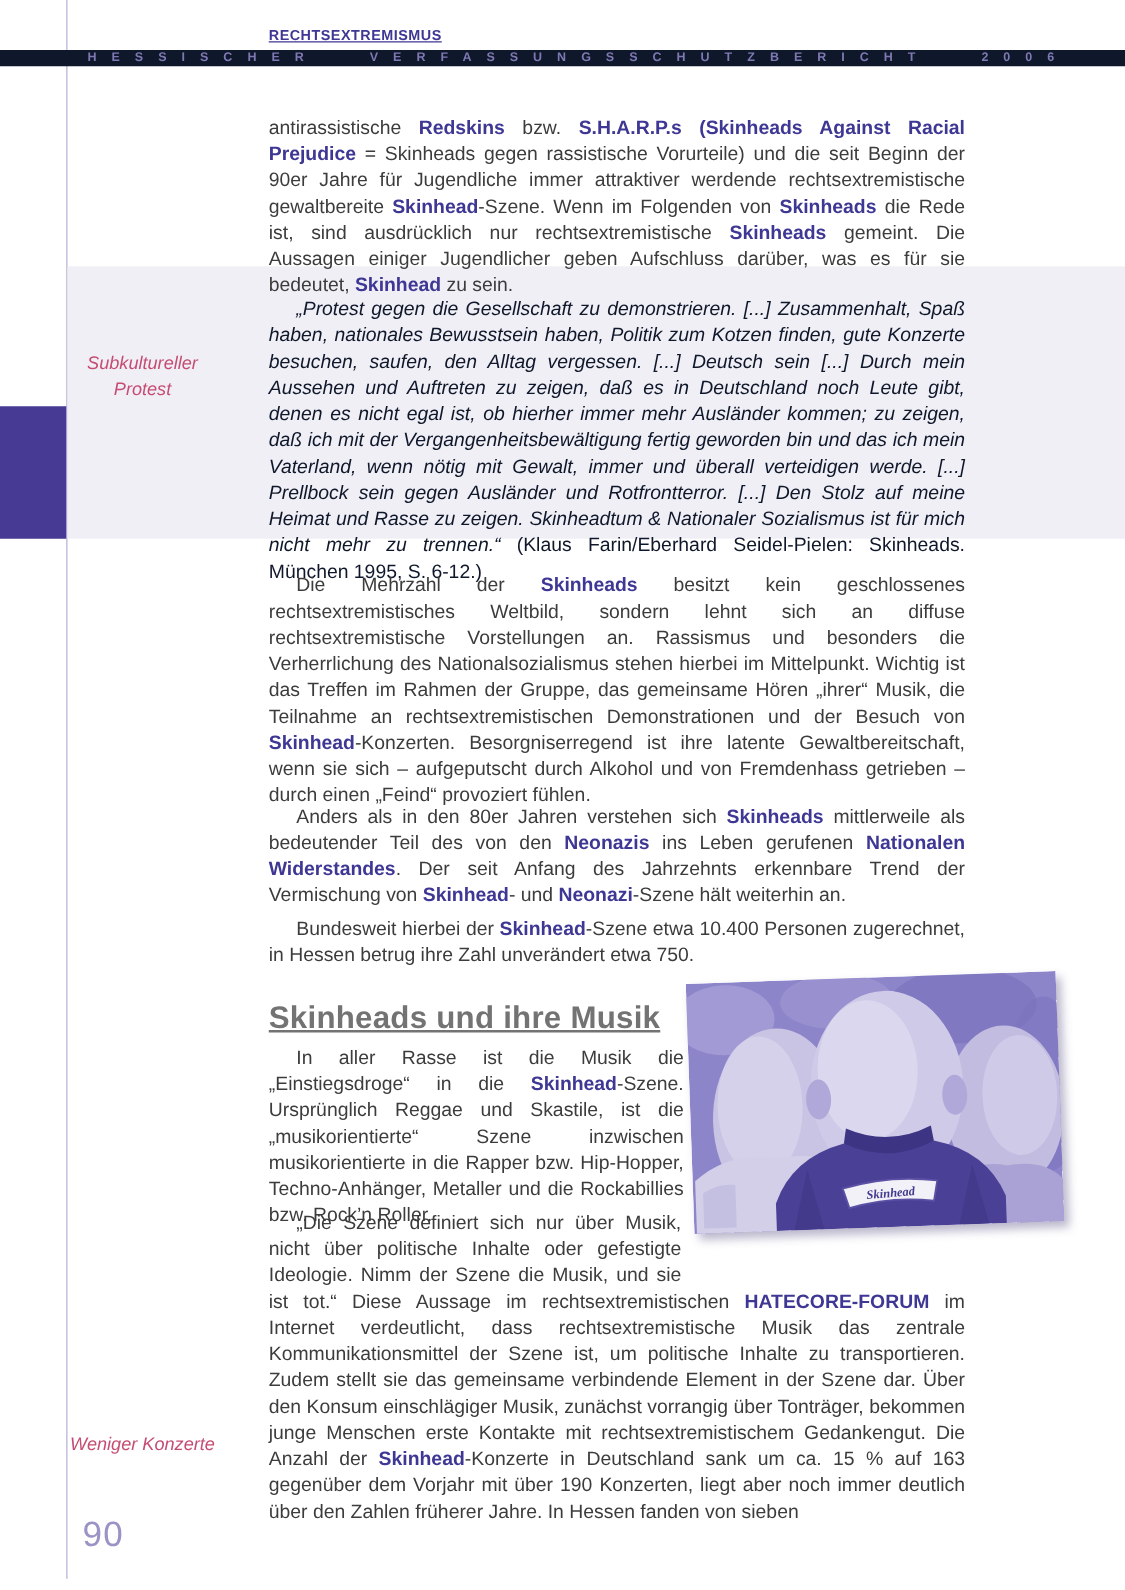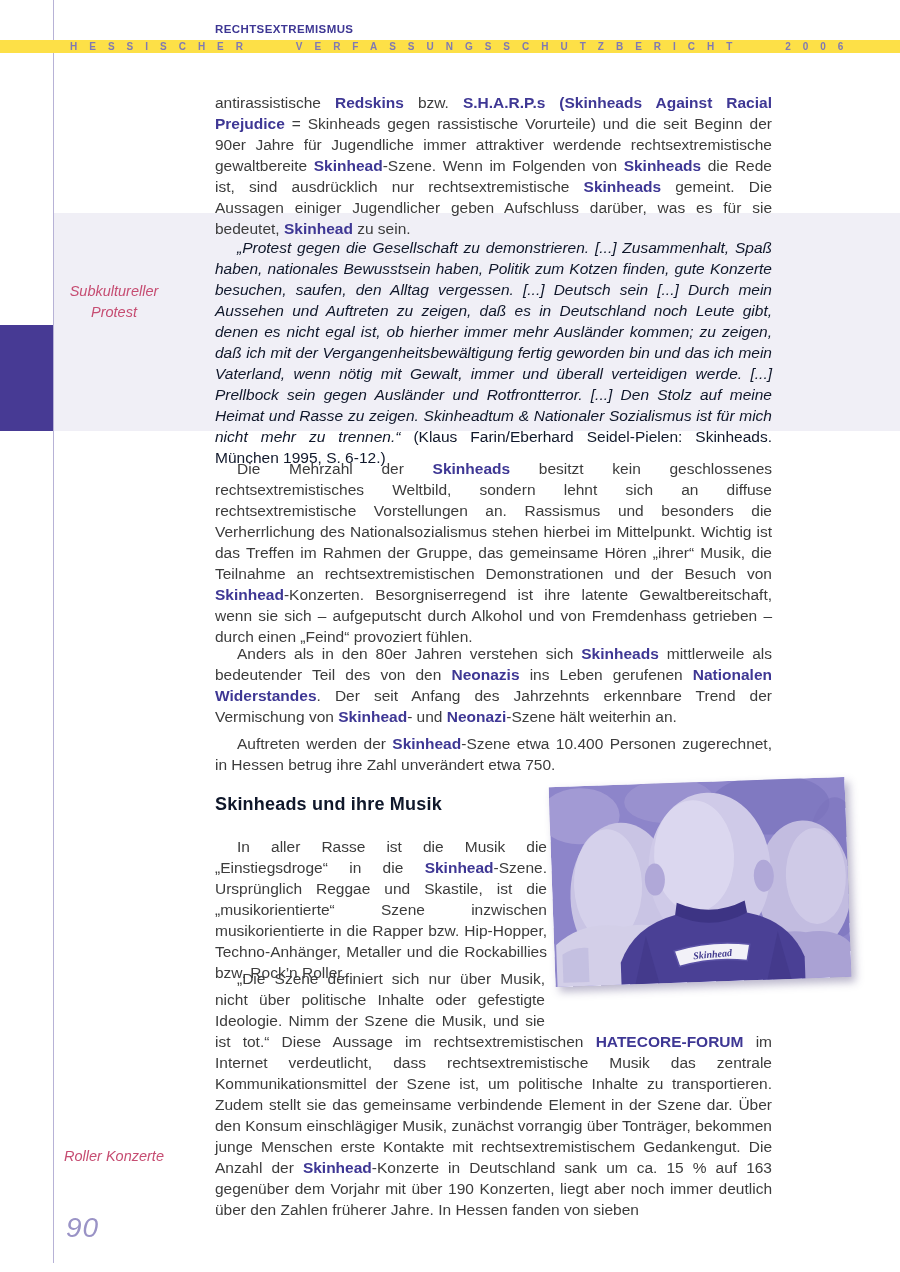--- a/index.html
+++ b/index.html
@@ -4,24 +4,24 @@
 <style>
   html,body{margin:0;padding:0;background:#ffffff;}
   .page{
     position:relative;width:900px;height:1272px;background:#ffffff;overflow:hidden;
     font-family:"Liberation Sans",sans-serif;
   }
   .left-rule{position:absolute;left:53px;top:0;width:1px;height:1263px;background:#b7b2d6;}
   .section-tab{position:absolute;left:0;top:325px;width:53px;height:106px;background:#473a94;}
   .header-section-label{
     position:absolute;left:215px;top:23px;font-size:11.5px;font-weight:bold;
-    letter-spacing:0.4px;color:#3e3794;
+    letter-spacing:0.4px;color:#3e3794;text-decoration:underline;
   }
   .header-bar{
-    position:absolute;left:0;top:40px;width:900px;height:13px;background:#fde047;
+    position:absolute;left:0;top:40px;width:900px;height:13px;background:#0f172a;
     overflow:hidden;
   }
   .header-bar-title{
     display:block;padding-left:70px;font-size:10px;line-height:13px;color:#7f79b3;
     letter-spacing:12px;word-spacing:26px;white-space:nowrap;font-weight:bold;
   }
   .quote-bg{position:absolute;left:54px;top:213px;width:846px;height:218px;background:#f0eff6;}
   .body-text{
     position:absolute;left:215px;width:557px;font-size:15.5px;line-height:21px;
     color:#3c3c3c;text-align:justify;
@@ -29,32 +29,32 @@
   .indent{text-indent:22px;}
   .hl{color:#3e3794;font-weight:bold;}
   .quote{font-style:italic;color:#0f172a;}
   .roman{font-style:normal;}
   .narrow{width:332px;}
   .margin-label{
     position:absolute;left:30px;width:168px;text-align:center;font-style:italic;
     font-size:14.5px;line-height:21px;color:#c64d72;white-space:pre-line;
   }
   .section-heading{
-    position:absolute;left:215px;top:779px;font-size:18px;font-weight:bold;
-    color:#0f172a;letter-spacing:0.2px;
+    position:absolute;left:215px;top:779px;font-size:25px;font-weight:bold;
+    color:#737373;letter-spacing:0.2px;text-decoration:underline;
   }
   .photo{
     position:absolute;left:552px;top:782px;width:296px;height:200px;
     transform:rotate(-2deg);transform-origin:50% 50%;
     box-shadow:4px 5px 8px rgba(60,50,110,0.35);
   }
   .photo svg{display:block;}
   .wrap-spacer{float:right;width:227px;height:44px;}
   .page-number{
-    position:absolute;left:66px;top:1212px;font-size:28px;color:#9a93c6;letter-spacing:1px;font-style:italic;
+    position:absolute;left:66px;top:1212px;font-size:28px;color:#9a93c6;letter-spacing:1px;
   }
 </style>
 </head>
 <body>
 
 <div class="page">
 
   <div class="left-rule"></div>
   <div class="section-tab"></div>
 
@@ -71,21 +71,21 @@
   <p class="body-text quote indent" style="top:221px"><span>„Protest gegen die Gesellschaft zu demonstrieren. [...] Zusammenhalt, Spaß haben, nationales Bewusstsein haben, Politik zum Kotzen finden, gute Konzerte besuchen, saufen, den Alltag vergessen. [...] Deutsch sein [...] Durch mein Aussehen und Auftreten zu zeigen, daß es in Deutschland noch Leute gibt, denen es nicht egal ist, ob hierher immer mehr Ausländer kommen; zu zeigen, daß ich mit der Vergangenheitsbewältigung fertig geworden bin und das ich mein Vaterland, wenn nötig mit Gewalt, immer und überall verteidigen werde. [...] Prellbock sein gegen Ausländer und Rotfrontterror. [...] Den Stolz auf meine Heimat und Rasse zu zeigen. Skinheadtum &amp; Nationaler Sozialismus ist für mich nicht mehr zu trennen.“ </span><span class="roman">(Klaus Farin/Eberhard Seidel-Pielen: Skinheads. München 1995, S. 6-12.)</span></p>
 
   <div class="margin-label" style="top:281px">Subkultureller
 Protest</div>
 
   <p class="body-text indent" style="top:442px"><span>Die Mehrzahl der </span><span class="hl">Skinheads</span><span> besitzt kein geschlossenes rechtsextremistisches Weltbild, sondern lehnt sich an diffuse rechtsextremistische Vorstellungen an. Rassismus und besonders die Verherrlichung des Nationalsozialismus stehen hierbei im Mittelpunkt. Wichtig ist das Treffen im Rahmen der Gruppe, das gemeinsame Hören „ihrer“ Musik, die Teilnahme an rechtsextremistischen Demonstrationen und der Besuch von </span><span class="hl">Skinhead</span><span>-Konzerten. Besorgniserregend ist ihre latente Gewaltbereitschaft, wenn sie sich – aufgeputscht durch Alkohol und von Fremdenhass getrieben – durch einen „Feind“ provoziert fühlen.</span></p>
 
 
   <p class="body-text indent" style="top:627px"><span>Anders als in den 80er Jahren verstehen sich </span><span class="hl">Skinheads</span><span> mittlerweile als bedeutender Teil des von den </span><span class="hl">Neonazis</span><span> ins Leben gerufenen </span><span class="hl">Nationalen Widerstandes</span><span>. Der seit Anfang des Jahrzehnts erkennbare Trend der Vermischung von </span><span class="hl">Skinhead</span><span>- und </span><span class="hl">Neonazi</span><span>-Szene hält weiterhin an.</span></p>
 
-  <p class="body-text indent" style="top:717px"><span>Auftreten werden der </span><span class="hl">Skinhead</span><span>-Szene etwa 10.400 Personen zugerechnet, in Hessen betrug ihre Zahl unverändert etwa 750.</span></p>
+  <p class="body-text indent" style="top:717px"><span>Bundesweit hierbei der </span><span class="hl">Skinhead</span><span>-Szene etwa 10.400 Personen zugerechnet, in Hessen betrug ihre Zahl unverändert etwa 750.</span></p>
 
   <h2 class="section-heading">Skinheads und ihre Musik</h2>
 
   <div class="photo">
     <svg width="296" height="200" viewBox="0 0 296 200" xmlns="http://www.w3.org/2000/svg">
       <rect x="0" y="0" width="296" height="200" fill="#8d85ca"></rect>
       <ellipse cx="30" cy="30" rx="40" ry="28" fill="#a79fd6" opacity="0.8"></ellipse>
       <ellipse cx="220" cy="25" rx="60" ry="30" fill="#7b73bd" opacity="0.7"></ellipse>
       <ellipse cx="120" cy="18" rx="45" ry="22" fill="#9c94d0" opacity="0.8"></ellipse>
       <ellipse cx="285" cy="90" rx="30" ry="70" fill="#7b73bd" opacity="0.6"></ellipse>
@@ -114,17 +114,17 @@
         <text x="158" y="176" text-anchor="middle" font-size="10" font-style="italic" font-weight="bold" fill="#413a8e" font-family="Liberation Serif, serif">Skinhead</text>
       </g>
     </svg>
   </div>
 
 
   <p class="body-text narrow indent" style="top:820px"><span>In aller Rasse ist die Musik die „Einstiegsdroge“ in die </span><span class="hl">Skinhead</span><span>-Szene. Ursprünglich Reggae und Skastile, ist die „musikorientierte“ Szene inzwischen musikorientierte in die Rapper bzw. Hip-Hopper, Techno-Anhänger, Metaller und die Rockabillies bzw. Rock’n Roller.</span></p>
 
   <p class="body-text indent" style="top:952px"><span class="wrap-spacer"></span><span><span>„Die Szene definiert sich nur über Musik, nicht über politische Inhalte oder gefestigte Ideologie. Nimm der Szene die Musik, und sie ist tot.“ Diese Aussage im rechtsextremistischen </span><span class="hl">HATECORE-FORUM</span><span> im Internet verdeutlicht, dass rechtsextremistische Musik das zentrale Kommunikationsmittel der Szene ist, um politische Inhalte zu transportieren. Zudem stellt sie das gemeinsame verbindende Element in der Szene dar. Über den Konsum einschlägiger Musik, zunächst vorrangig über Tonträger, bekommen junge Menschen erste Kontakte mit rechtsextremistischem Gedankengut. Die Anzahl der </span><span class="hl">Skinhead</span><span>-Konzerte in Deutschland sank um ca. 15 % auf 163 gegenüber dem Vorjahr mit über 190 Konzerten, liegt aber noch immer deutlich über den Zahlen früherer Jahre. In Hessen fanden von sieben</span></span></p>
 
-  <div class="margin-label" style="top:1146px">Roller Konzerte</div>
+  <div class="margin-label" style="top:1146px">Weniger Konzerte</div>
 
   <div class="page-number">90</div>
 
 </div>
 
 </body></html>

